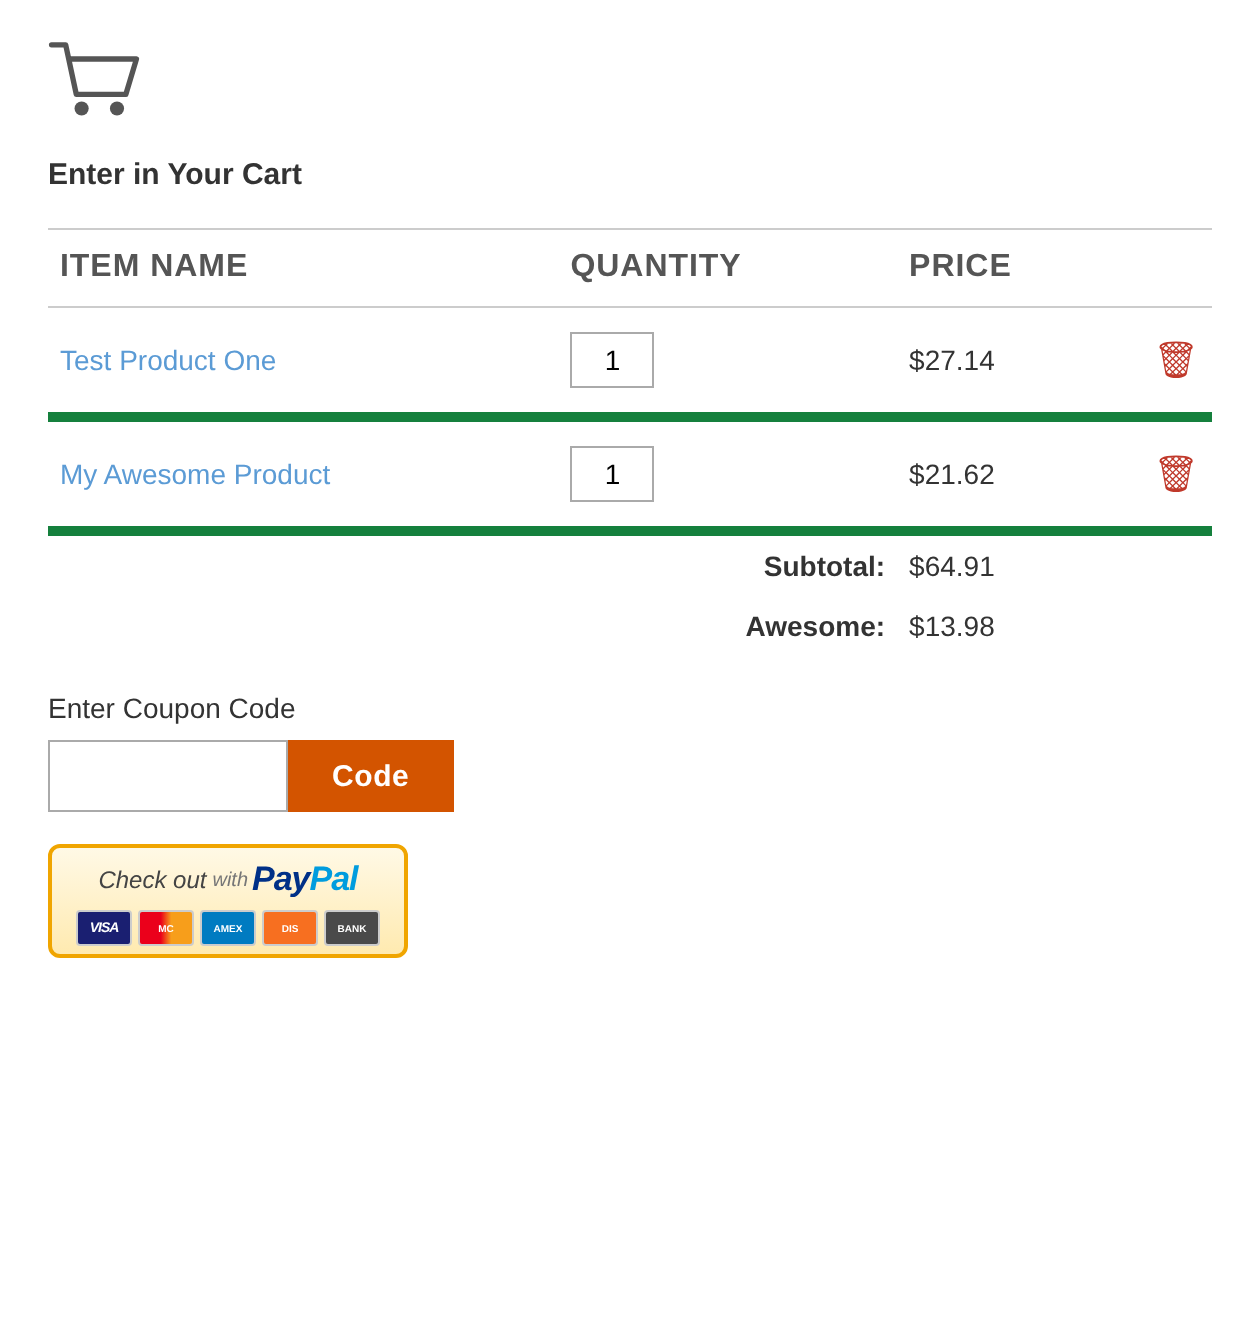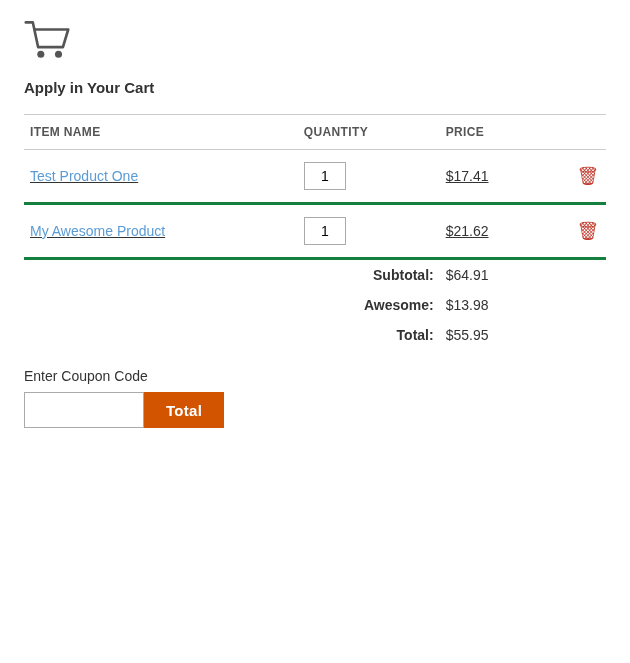--- a/index.html
+++ b/index.html
@@ -29,35 +29,34 @@
     }
 
     .cart-table thead tr {
       border-top: 1px solid #ccc;
       border-bottom: 1px solid #ccc;
     }
 
     .cart-table thead th {
       padding: 10px 6px;
       text-align: left;
-      font-size: 12px;
+      font-size: 16px;
       font-weight: bold;
       color: #555;
       text-transform: uppercase;
       letter-spacing: 0.03em;
     }
 
     .cart-table thead th.col-quantity,
     .cart-table thead th.col-price {
       text-align: left;
     }
 
     .cart-table tbody tr {
-      border-bottom: 3px solid #15803d;
-      text-decoration: underline;
+      border-bottom: 5px solid #15803d;
     }
 
     .cart-table tbody td {
       padding: 12px 6px;
       vertical-align: middle;
     }
 
     .item-name-link {
       color: #5b9bd5;
       text-decoration: none;
@@ -214,41 +213,41 @@
 <body>
 
 <div class="cart-icon-wrap">
   <svg class="cart-svg" viewBox="0 0 52 46" fill="none" xmlns="http://www.w3.org/2000/svg">
     <path d="M2 2 L10 2 L16 30 L44 30 L50 10 L13 10" stroke="#555" stroke-width="3" stroke-linecap="round" stroke-linejoin="round" fill="none"></path>
     <circle cx="19" cy="38" r="4" fill="#555"></circle>
     <circle cx="39" cy="38" r="4" fill="#555"></circle>
   </svg>
 </div>
 
-<div class="cart-title">Apply in Your Cart</div>
+<div class="cart-title">Enter in Your Cart</div>
 
 <table class="cart-table">
   <thead>
     <tr>
       <th>ITEM NAME</th>
       <th class="col-quantity">QUANTITY</th>
       <th class="col-price">PRICE</th>
       <th></th>
     </tr>
   </thead>
   <tbody id="cart-items">
 
   <tr>
       <td>
         <a href="#" class="item-name-link">Test Product One</a>
       </td>
       <td>
         <input type="text" class="qty-input" value="1" style="">
       </td>
-      <td class="col-price-val">$17.41</td>
+      <td class="col-price-val">$27.14</td>
       <td class="col-delete">
         <span class="delete-icon" title="Remove">
           🗑
         </span>
       </td>
     </tr>
       <tr>
       <td>
         <a href="#" class="item-name-link">My Awesome Product</a>
       </td>
@@ -267,29 +266,38 @@
     <tr class="summary-row">
       <td colspan="2" class="summary-label">Subtotal:</td>
       <td class="summary-value">$64.91</td>
       <td></td>
     </tr>
     <tr class="summary-row">
       <td colspan="2" class="summary-label">Awesome:</td>
       <td class="summary-value">$13.98</td>
       <td></td>
     </tr>
-    <tr class="summary-row">
-      <td colspan="2" class="summary-label">Total:</td>
-      <td class="summary-value">$55.95</td>
-      <td></td>
-    </tr>
   </tfoot>
 </table>
 
 <div class="coupon-section">
   <div class="coupon-label">Enter Coupon Code</div>
   <div class="coupon-row">
     <input type="text" class="coupon-input" style="">
-    <button class="apply-btn">Total</button>
+    <button class="apply-btn">Code</button>
   </div>
 
   
+  <div class="paypal-btn">
+    <div class="paypal-logo-row">
+      <span class="paypal-text-check">Check out</span>
+      <span class="paypal-text-with">with</span>
+      <span class="paypal-brand">Pay<span>Pal</span></span>
+    </div>
+    <div class="card-icons-row">
+      <span class="card-icon card-visa">VISA</span>
+      <span class="card-icon card-mc">MC</span>
+      <span class="card-icon card-amex">AMEX</span>
+      <span class="card-icon card-disc">DIS</span>
+      <span class="card-icon card-bank">BANK</span>
+    </div>
+  </div>
 </div>
 
 </body></html>

